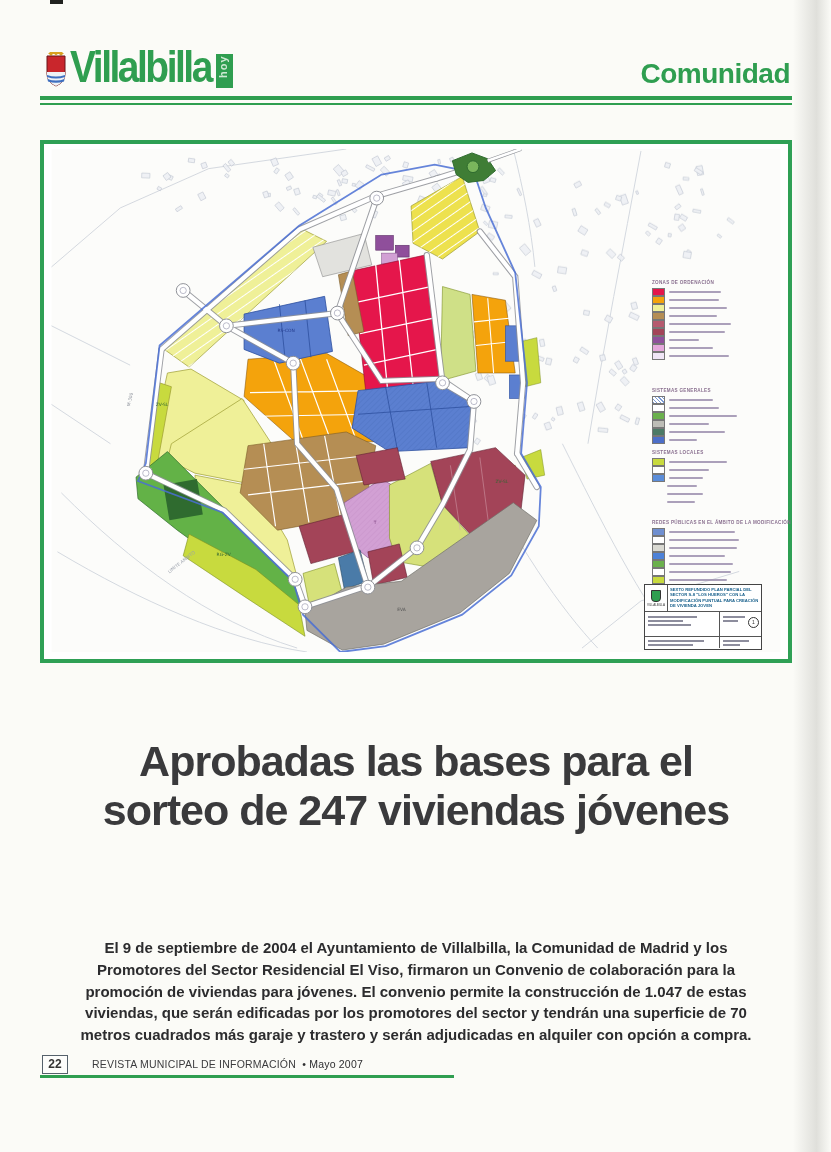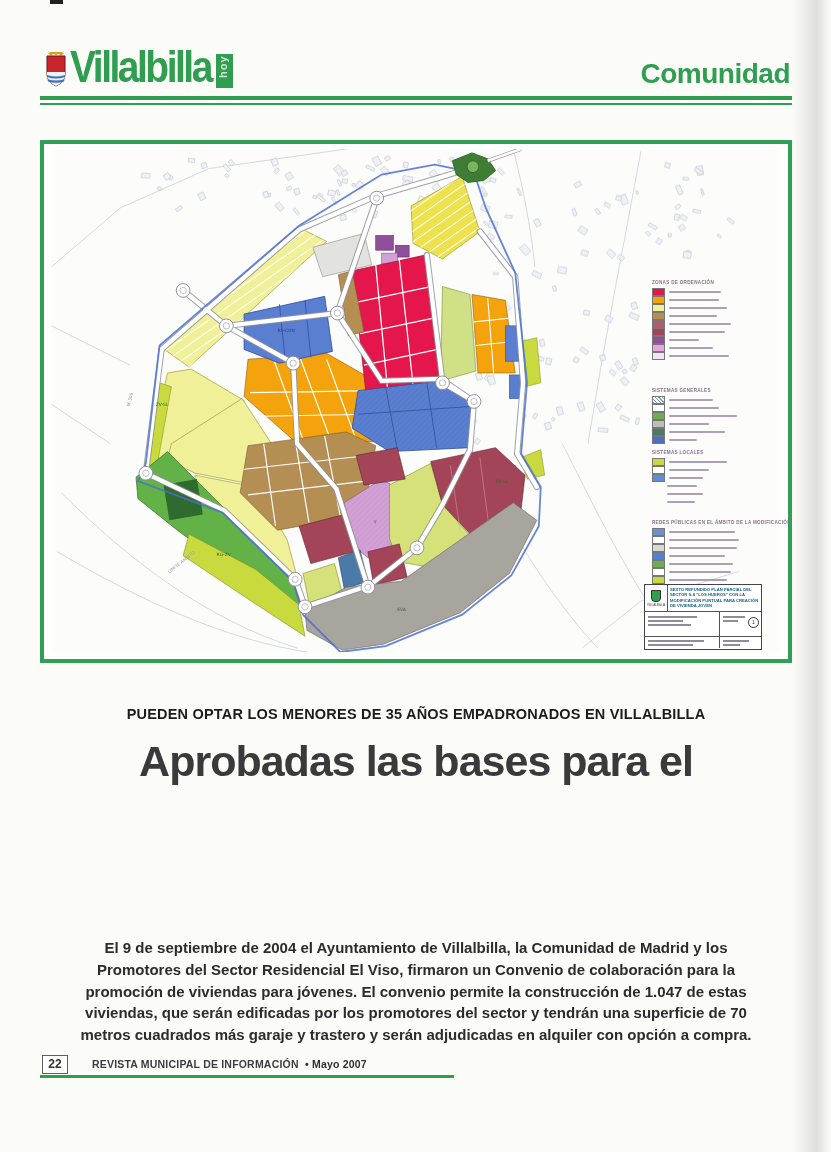--- a/index.html
+++ b/index.html
@@ -64,21 +64,21 @@
             font-size:43px;font-weight:bold;color:#3a3a3c;letter-spacing:-1px;line-height:1.14;}
   .subhead{position:absolute;left:40px;top:860px;width:752px;text-align:center;
            font-size:24px;color:#4a4a4c;line-height:1.33;}
   .lead{position:absolute;left:62px;top:937px;width:708px;text-align:center;
         font-size:15px;font-weight:bold;color:#2c2c2e;line-height:1.45;}
 
   
   .footer{position:absolute;left:40px;top:1055px;width:752px;height:26px;}
   .pgnum{position:absolute;left:2px;top:0;width:24px;height:17px;border:1.5px solid #55616b;
          text-align:center;font-size:12px;font-weight:bold;color:#333;line-height:17px;background:#fdfdfb;}
-  .ftext{position:absolute;left:36px;top:3px;font-size:10.5px;font-weight:bold;color:#3c3c3e;letter-spacing:.2px;padding-left:16px;}
+  .ftext{position:absolute;left:36px;top:3px;font-size:10.5px;font-weight:normal;color:#3c3c3e;letter-spacing:.2px;padding-left:16px;}
   .fdate{color:#2e2e30;}
   .fline{position:absolute;left:0;top:20px;width:414px;height:3px;background:#2f9e50;}
 </style>
 </head>
 <body>
 
 <div class="page">
   <div class="topmark"></div>
 
   <div class="hdr">
@@ -591,23 +591,23 @@
             </div>
           <div class="tb-b2">
               <div class="tb-bar" style="width:70%"></div>
               <div class="tb-bar" style="width:46%"></div>
             </div>
         </div>
       </div>
     </div>
   </div>
 
-  <div class="kicker">PUEDEN OPTAR LOS MENORES DE 35 AÑOS EMPADRONADOS EN VILLALBILLA</div>
   <div class="headline">
     <div>Aprobadas las bases para el</div>
+    <div>sorteo de 247 viviendas jóvenes</div>
   </div>
   <div class="lead">El 9 de septiembre de 2004 el Ayuntamiento de Villalbilla, la Comunidad de Madrid y los Promotores del Sector Residencial El Viso, firmaron un Convenio de colaboración para la promoción de viviendas para jóvenes. El convenio permite la construcción de 1.047 de estas viviendas, que serán edificadas por los promotores del sector y tendrán una superficie de 70 metros cuadrados más garaje y trastero y serán adjudicadas en alquiler con opción a compra.</div>
 
   <div class="footer">
     <div class="pgnum">22</div>
     <div class="ftext">
       <span>REVISTA MUNICIPAL DE INFORMACIÓN</span>&nbsp;
       <span class="fdate">• Mayo 2007</span>
     </div>
     <div class="fline"></div>

